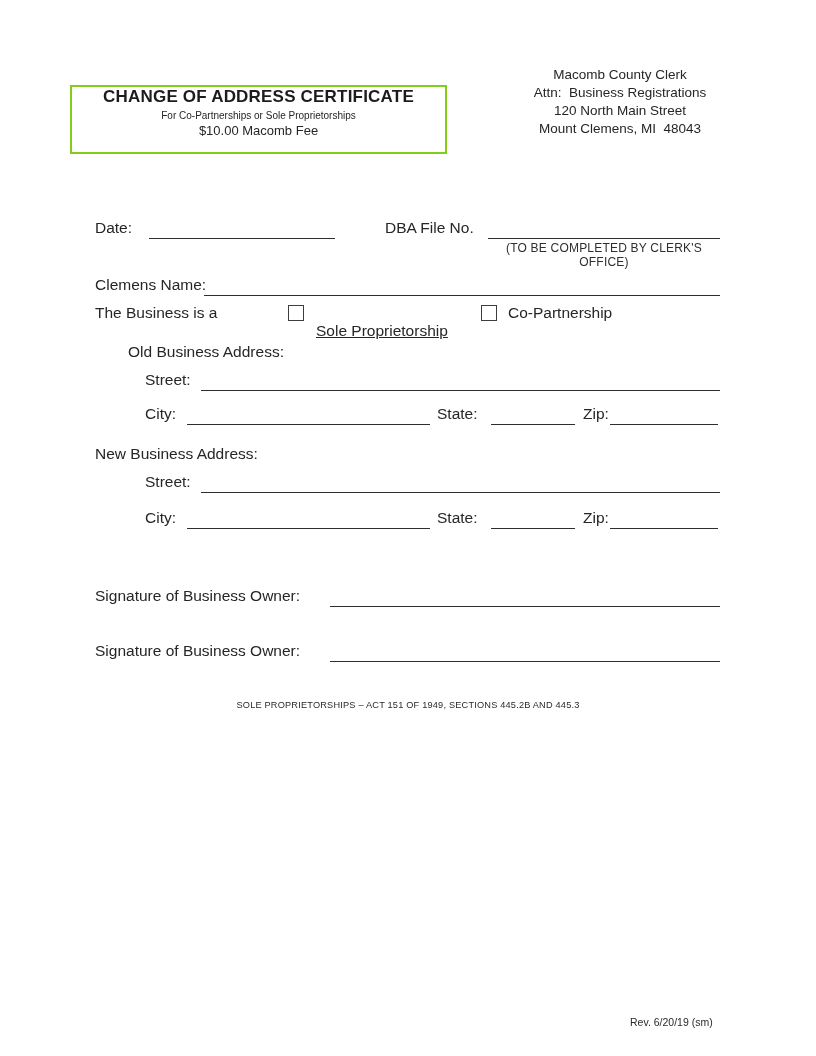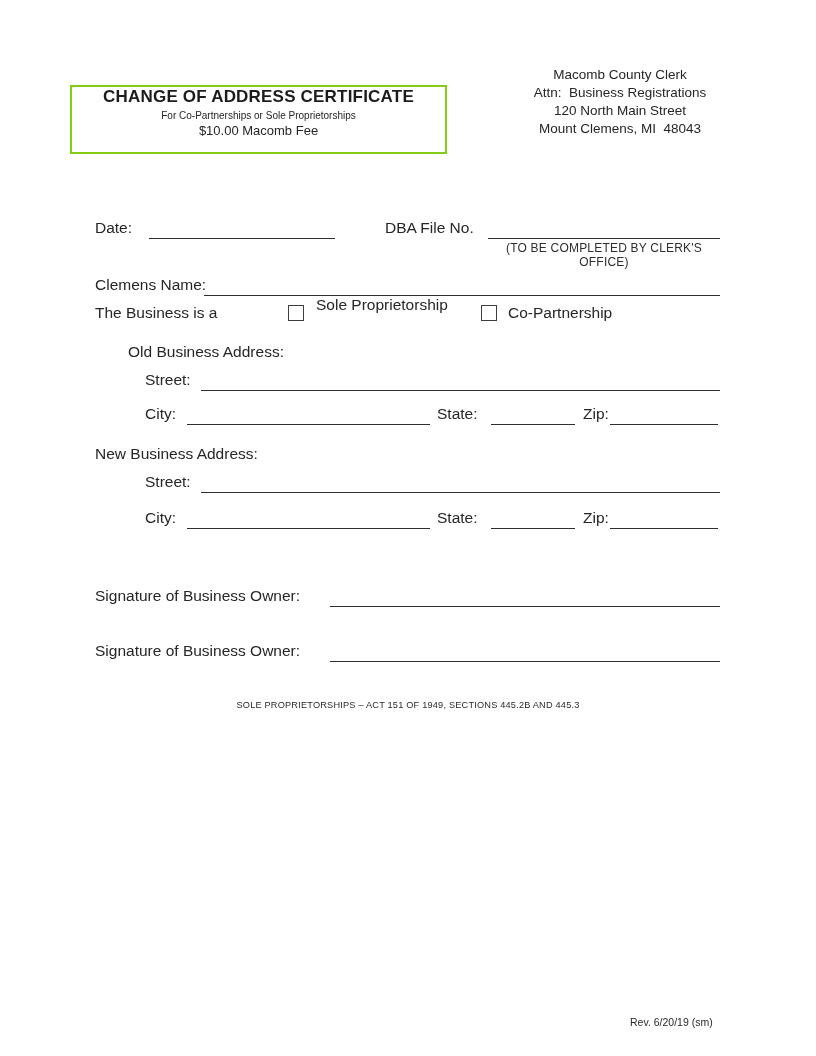--- a/index.html
+++ b/index.html
@@ -73,21 +73,21 @@
   <div class="abs u-line" style="left:149px;top:219px;width:186px;"></div>
   <div class="abs lbl" style="left:385px;top:219px;">DBA File No.</div>
   <div class="abs u-line" style="left:488px;top:219px;width:232px;"></div>
   <div class="abs small-note" style="left:488px;top:241px;width:232px;">(TO BE COMPLETED BY CLERK'S OFFICE)</div>
 
   <div class="abs lbl" style="left:95px;top:276px;">Clemens Name:</div>
   <div class="abs u-line" style="left:204px;top:276px;width:516px;"></div>
 
   <div class="abs lbl" style="left:95px;top:304px;">The Business is a</div>
   <div class="abs checkbox" style="left:288px;top:305px;"></div>
-  <div class="abs lbl" style="left:316px;top:296px;">Sole Proprietorship</div>
+  <div class="abs lbl" style="left:316px;top:322px;text-decoration:underline;">Sole Proprietorship</div>
   <div class="abs checkbox" style="left:481px;top:305px;"></div>
   <div class="abs lbl" style="left:508px;top:304px;">Co-Partnership</div>
 
   <div class="abs heading" style="left:95px;top:343px;margin-left:33px;">Old Business Address:</div>
   <div class="abs lbl" style="left:145px;top:371px;">Street:</div>
   <div class="abs u-line" style="left:201px;top:371px;width:519px;"></div>
   <div class="abs lbl" style="left:145px;top:405px;">City:</div>
   <div class="abs u-line" style="left:187px;top:405px;width:243px;"></div>
   <div class="abs lbl" style="left:437px;top:405px;">State:</div>
   <div class="abs u-line" style="left:491px;top:405px;width:84px;"></div>

